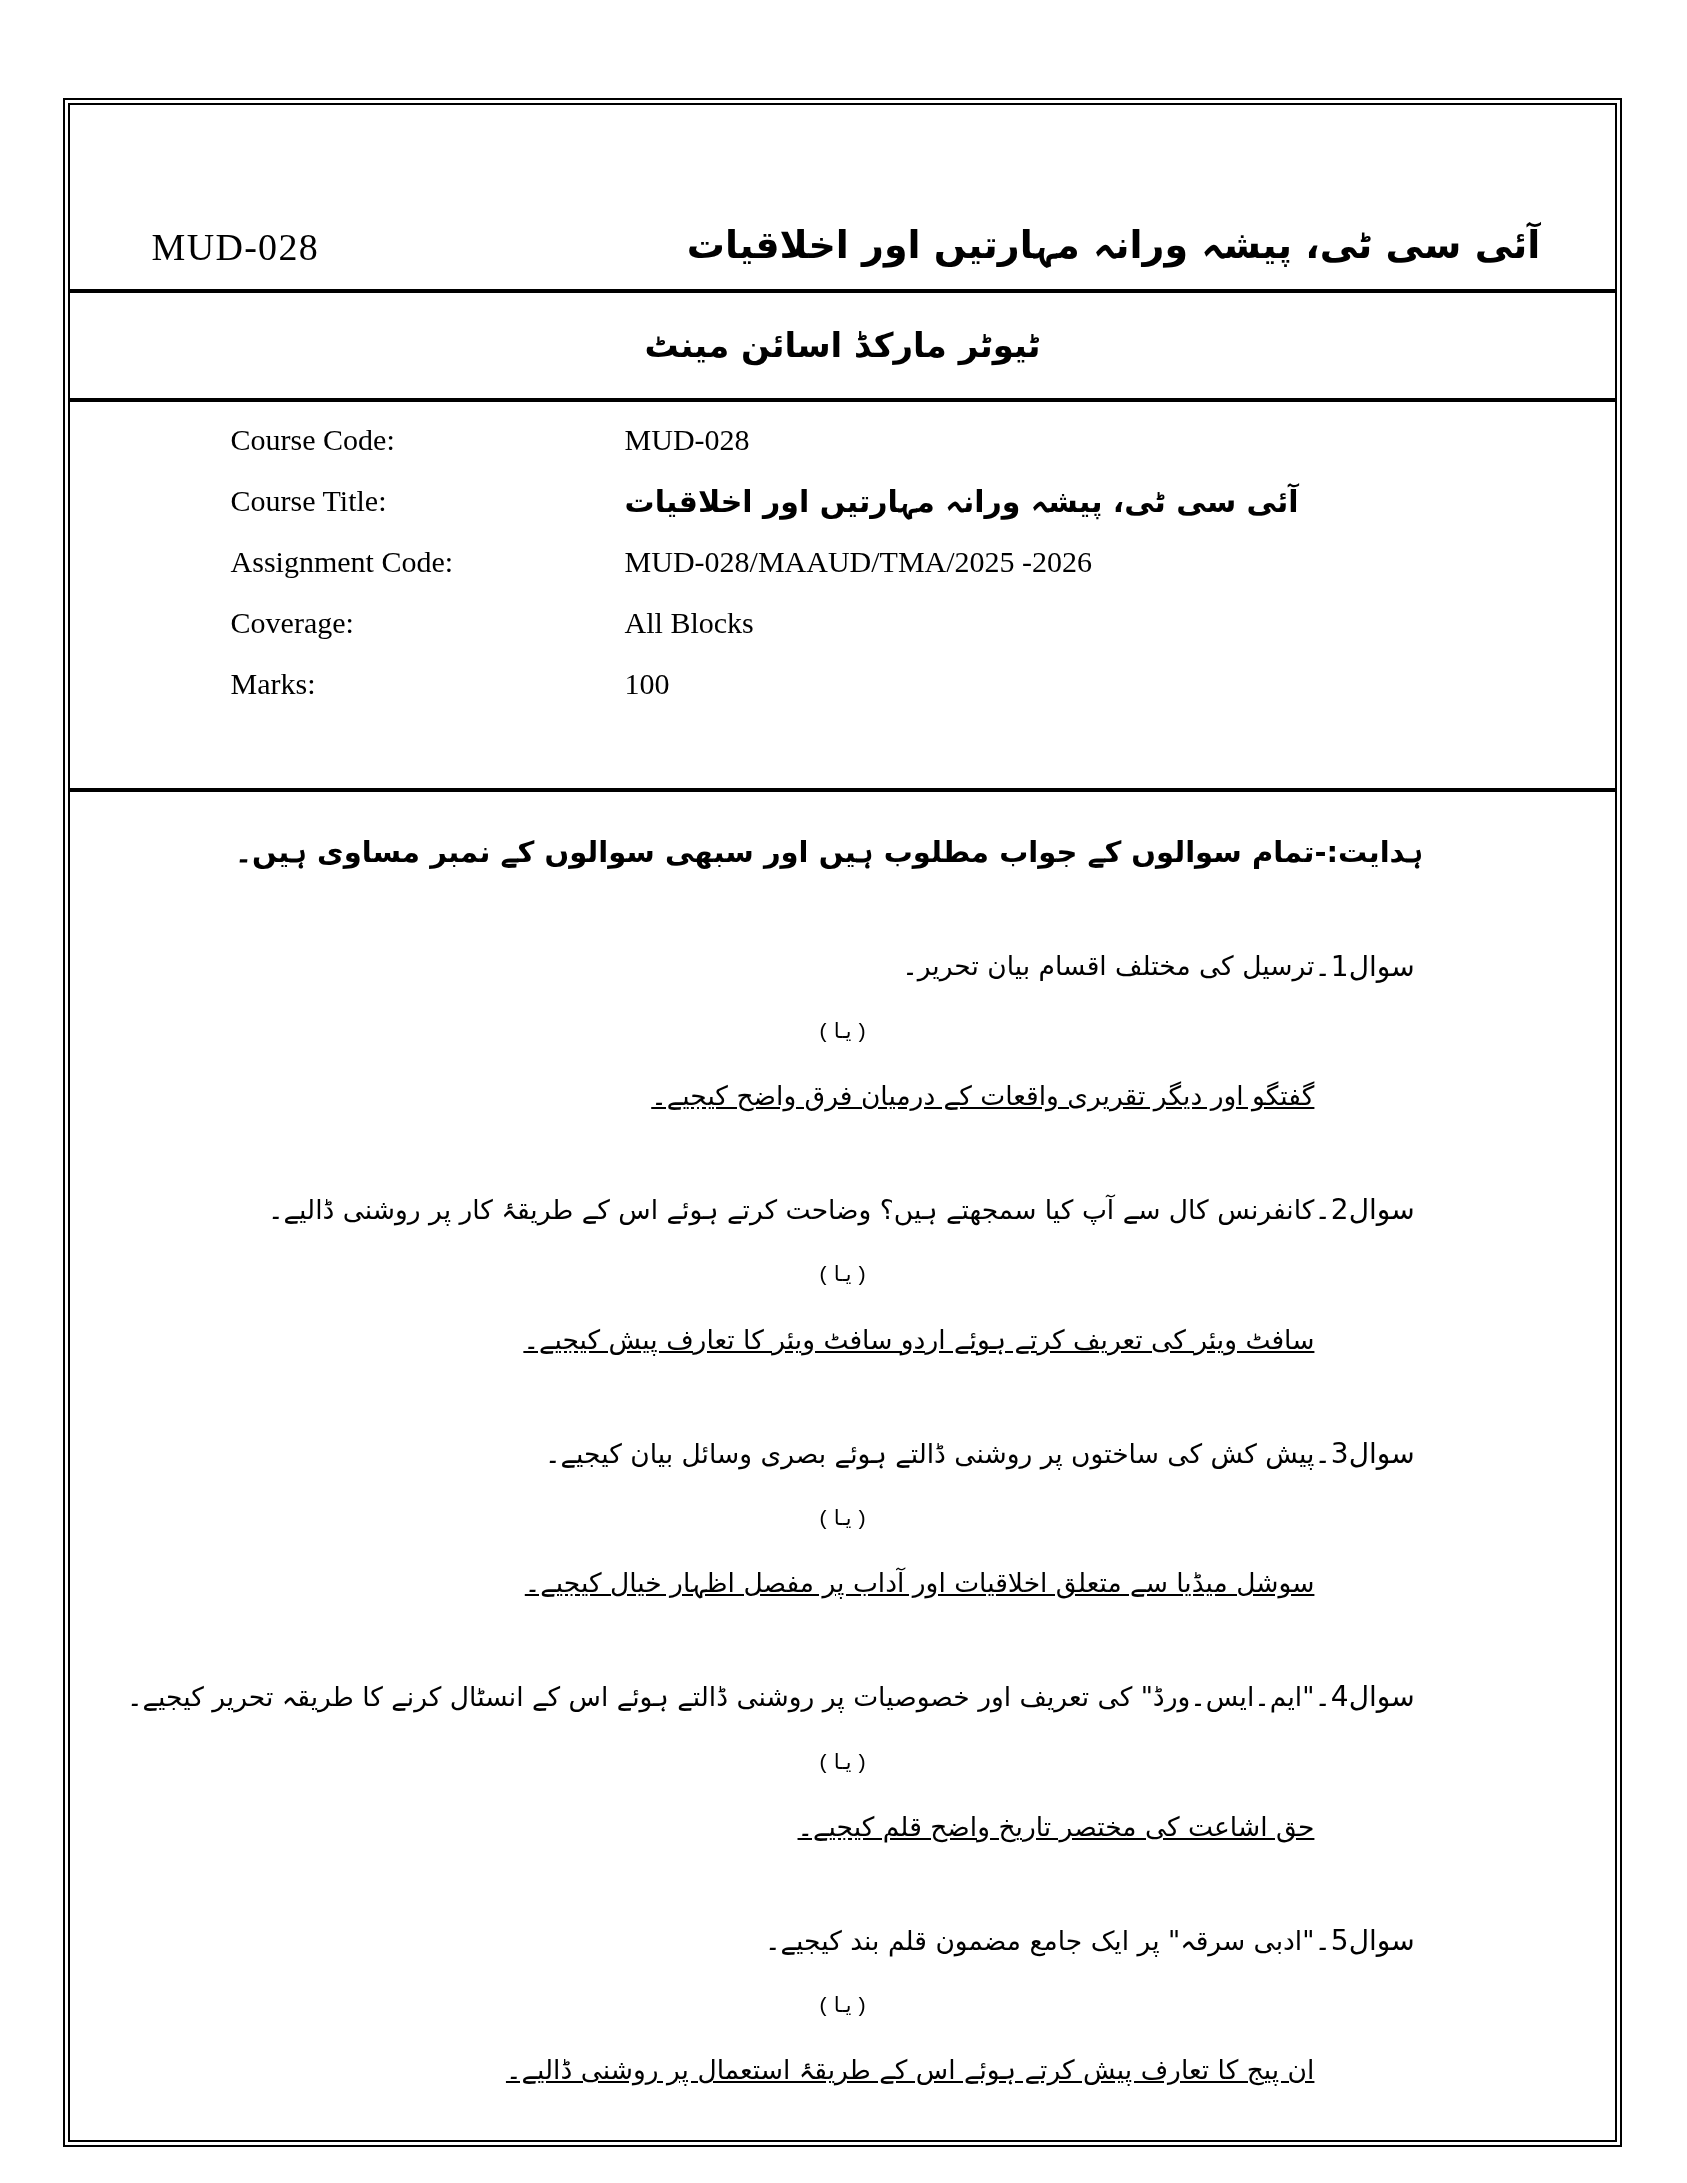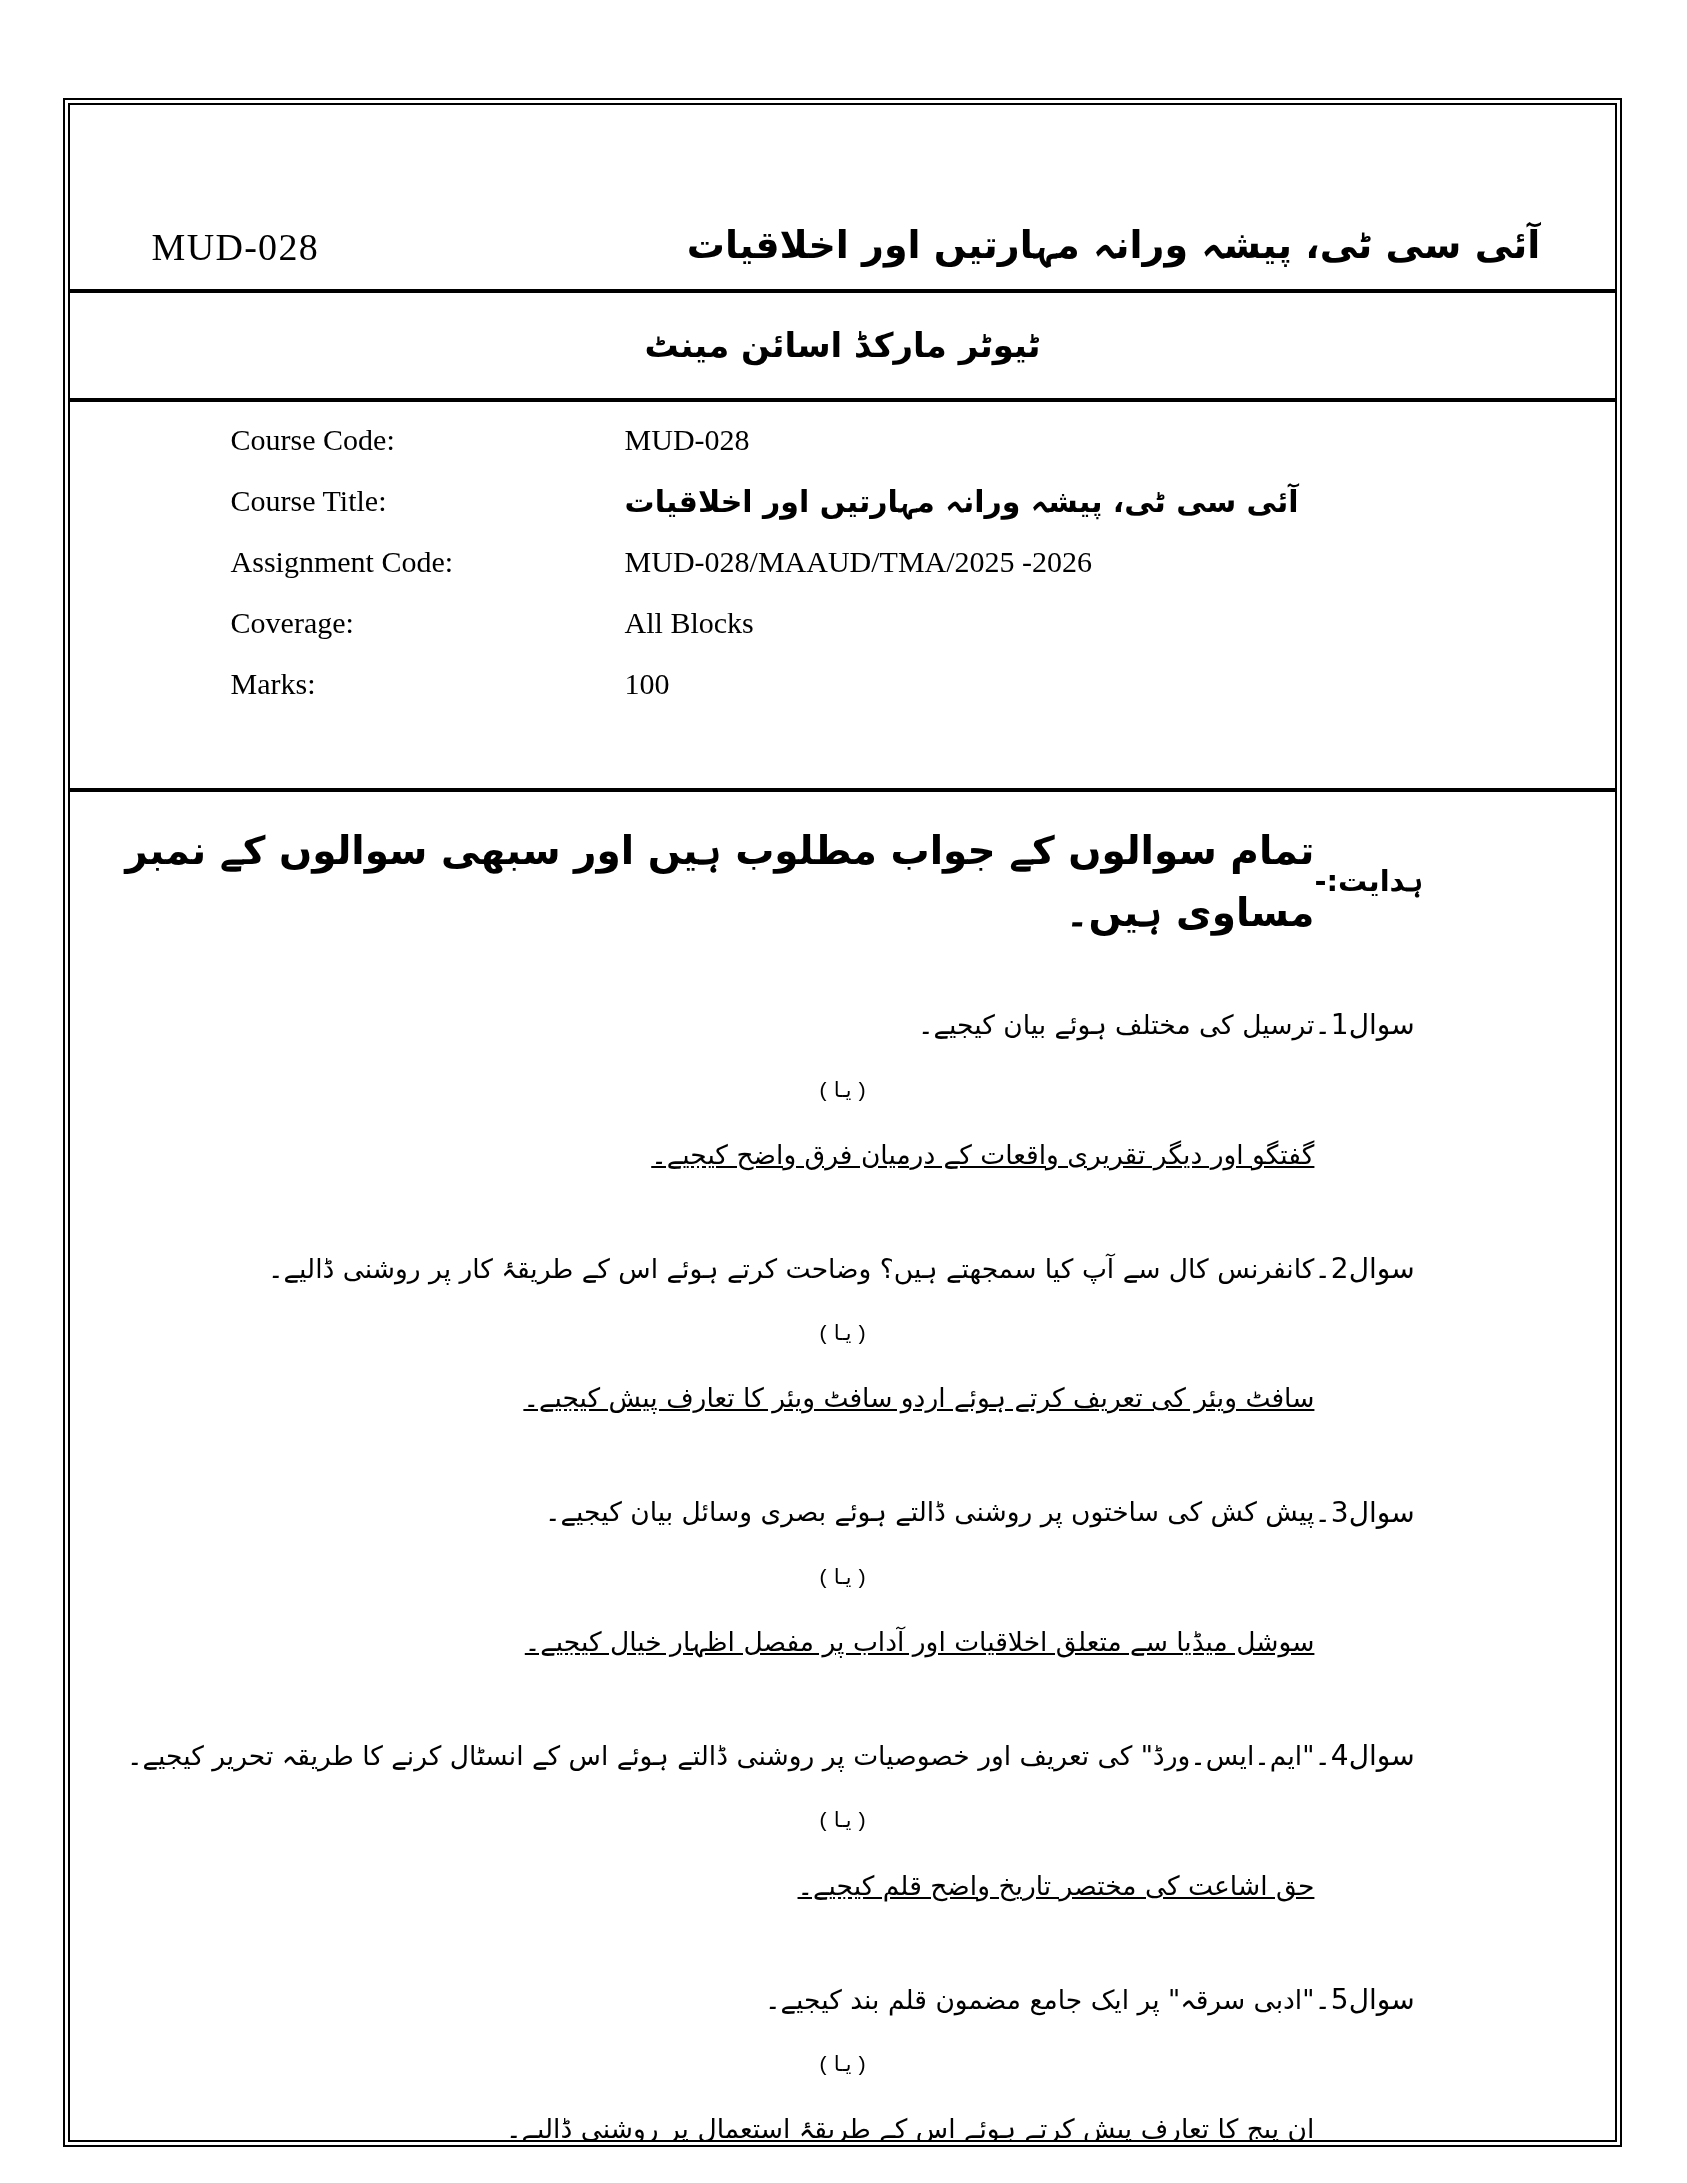--- a/index.html
+++ b/index.html
@@ -72,21 +72,21 @@
   .qrow.instr { margin-top:28px; }
   .qnum {
     width:172px; flex:none;
     font-size:28px; text-align:left; line-height:1.5;
   }
   .qnum.bold, .qtext.bold { font-weight:bold; }
   .qtext {
     flex:1; font-size:26.5px; text-align:right; line-height:1.6;
   }
   .instr .qnum { font-size:29px; }
-  .instr .qtext { font-size:39px; }
+  .instr .qtext { font-size:29px; }
   .or-row {
     height:53px; margin-top:5.3px;
     display:flex; align-items:center; justify-content:center;
     font-size:21px;
     font-family:Liberation Mono, monospace;
   }
   .alt-row {
     min-height:66px; margin-top:5.3px;
     display:flex; align-items:center;
     direction:rtl;
@@ -150,21 +150,21 @@
 
     <div class="questions-section">
 
       <div class="qrow instr">
         <div class="qnum urdu bold">ہدایت:-</div>
         <div class="qtext urdu bold">تمام سوالوں کے جواب مطلوب ہیں اور سبھی سوالوں کے نمبر مساوی ہیں۔</div>
       </div>
 
       <div class="qrow">
         <div class="qnum urdu">سوال1۔</div>
-        <div class="qtext urdu">ترسیل کی مختلف ہوئے بیان کیجیے۔</div>
+        <div class="qtext urdu">ترسیل کی مختلف اقسام بیان تحریر۔</div>
       </div>
       <div class="or-row urdu">(یا)</div>
       <div class="alt-row">
         <div class="alt-text urdu">گفتگو اور دیگر تقریری واقعات کے درمیان فرق واضح کیجیے۔</div>
       </div>
 
       <div class="qrow">
         <div class="qnum urdu">سوال2۔</div>
         <div class="qtext urdu">کانفرنس کال سے آپ کیا سمجھتے ہیں؟ وضاحت کرتے ہوئے اس کے طریقۂ کار پر روشنی ڈالیے۔</div>
       </div>

